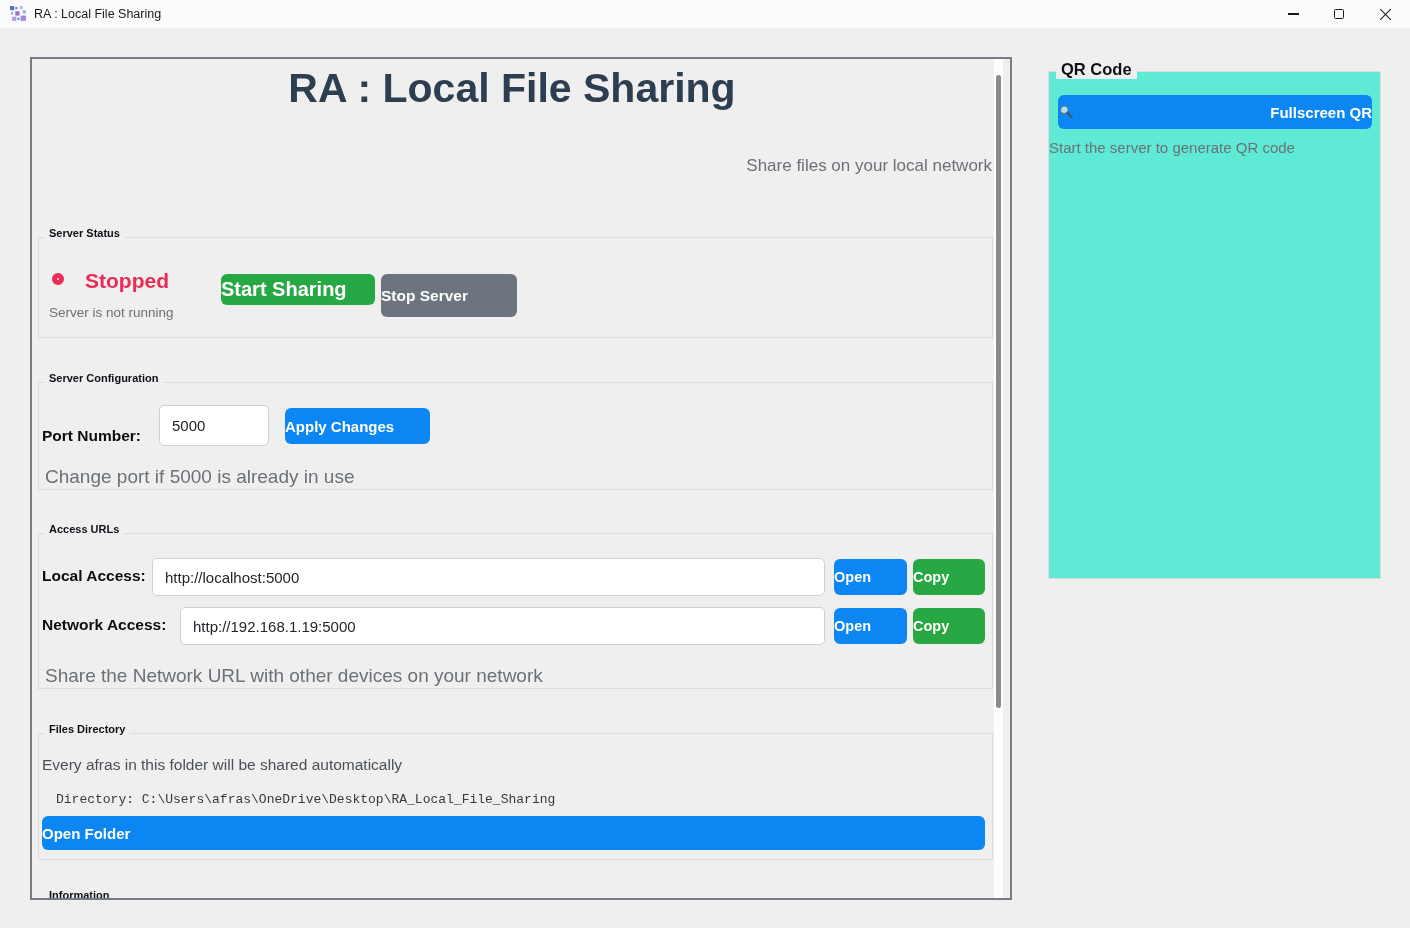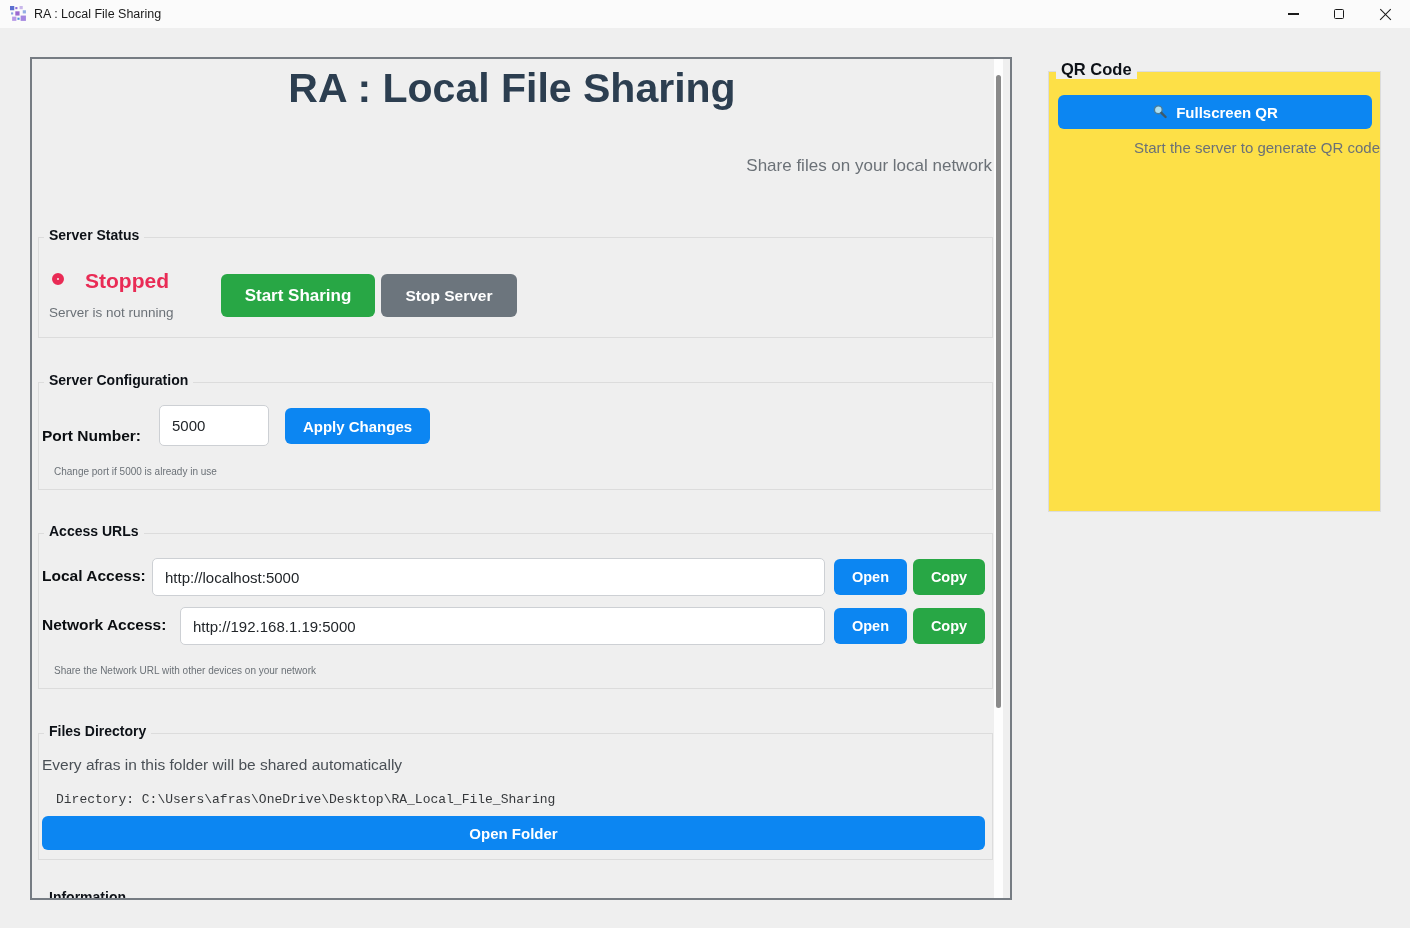--- a/index.html
+++ b/index.html
@@ -38,52 +38,52 @@
   }
   .app-subtitle {
     position:absolute; top:97px; left:0; width:960px; text-align:right;
     font-size:17px; color:#6b7177;
   }
 
   
   .group { position:absolute; border:1px solid #dcdcdc; }
   .group-label {
     position:absolute; top:-11px; left:5px; background:#efefef;
-    padding:0 5px; font-size:14px; font-weight:700; color:#0d1117; white-space:nowrap;
+    padding:0 5px; font-size:11px; font-weight:700; color:#0d1117; white-space:nowrap;
   }
 
   
   .btn {
-    position:absolute; display:flex; align-items:center; justify-content:center;
+    position:absolute; display:flex; align-items:center; justify-content:space-between;
     border:none; border-radius:6px; color:#fff; font-weight:700;
     font-family:inherit; cursor:pointer; gap:8px;
   }
   .btn-blue  { background:#0c86f2; }
   .btn-green { background:#28a745; }
   .btn-gray  { background:#6c757d; }
 
   
   .field {
     position:absolute; border:1px solid #cdd0d4; border-radius:5px;
     background:#ffffff; font-family:inherit; font-size:15px; color:#22262a;
     padding:0 12px; outline:none;
   }
 
-  .hint { position:absolute; font-size:10px; color:#6b7177;margin-left:9px; }
+  .hint { position:absolute; font-size:19px; color:#6b7177; }
   .row-label { position:absolute; font-size:15.5px; font-weight:700; color:#0b0e11; white-space:nowrap; }
 
   
   .sec-status { left:6px; top:178px; width:955px; height:101px; }
   .status-ring {
     position:absolute; left:13px; top:35px; width:12px; height:12px;
     border:5.5px solid #e92b55; border-radius:50%;
   }
   .status-text { position:absolute; left:46px; top:31px; font-size:21px; font-weight:700; color:#e92b55; }
   .status-detail { position:absolute; left:10px; top:67px; font-size:13.5px; color:#6b7177; }
-  .btn-start { left:182px; top:36px; width:154px; height:43px; font-size:17px; }
+  .btn-start { left:182px; top:36px; width:154px; height:31px; font-size:20px; }
   .btn-stop  { left:342px; top:36px; width:136px; height:43px; font-size:15.5px; }
 
   
   .sec-config { left:6px; top:323px; width:955px; height:108px; }
   .port-label { left:3px; top:33px;margin-top:11px; }
   .port-input { left:120px; top:22px; width:110px; height:41px; }
   .btn-apply  { left:246px; top:25px; width:145px; height:36px; font-size:15px; }
   .config-hint { left:6px; top:83px; }
 
   
@@ -113,25 +113,25 @@
   
   .scrollbar-track {
     position:absolute; left:962px; top:0; width:9px; height:839px; background:#fdfdfd;
   }
   .scrollbar-thumb {
     position:absolute; left:2px; top:16px; width:5px; height:633px;
     background:#8a8a8a; border-radius:3px;
   }
 
   
-  .qr-panel { left:1048px; top:71px; width:333px; height:441px; background:#fde047; }
+  .qr-panel { left:1048px; top:71px; width:333px; height:508px; background:#5eead4; }
   .qr-panel .group-label { font-size:16.5px; left:7px; top:-12px; }
   .btn-qr { left:9px; top:23px; width:314px; height:34px; font-size:15px; }
   .qr-hint {
-    position:absolute; top:67px; left:0; width:100%; text-align:right;
+    position:absolute; top:67px; left:0; width:100%; text-align:left;
     font-size:15px; color:#6b7177;
   }
   .mag-icon { width:16px; height:16px; }
 </style>
 </head>
 <body>
 
 <div class="titlebar">
   <span class="app-icon">
     <svg viewBox="0 0 16 16" width="17" height="17">

